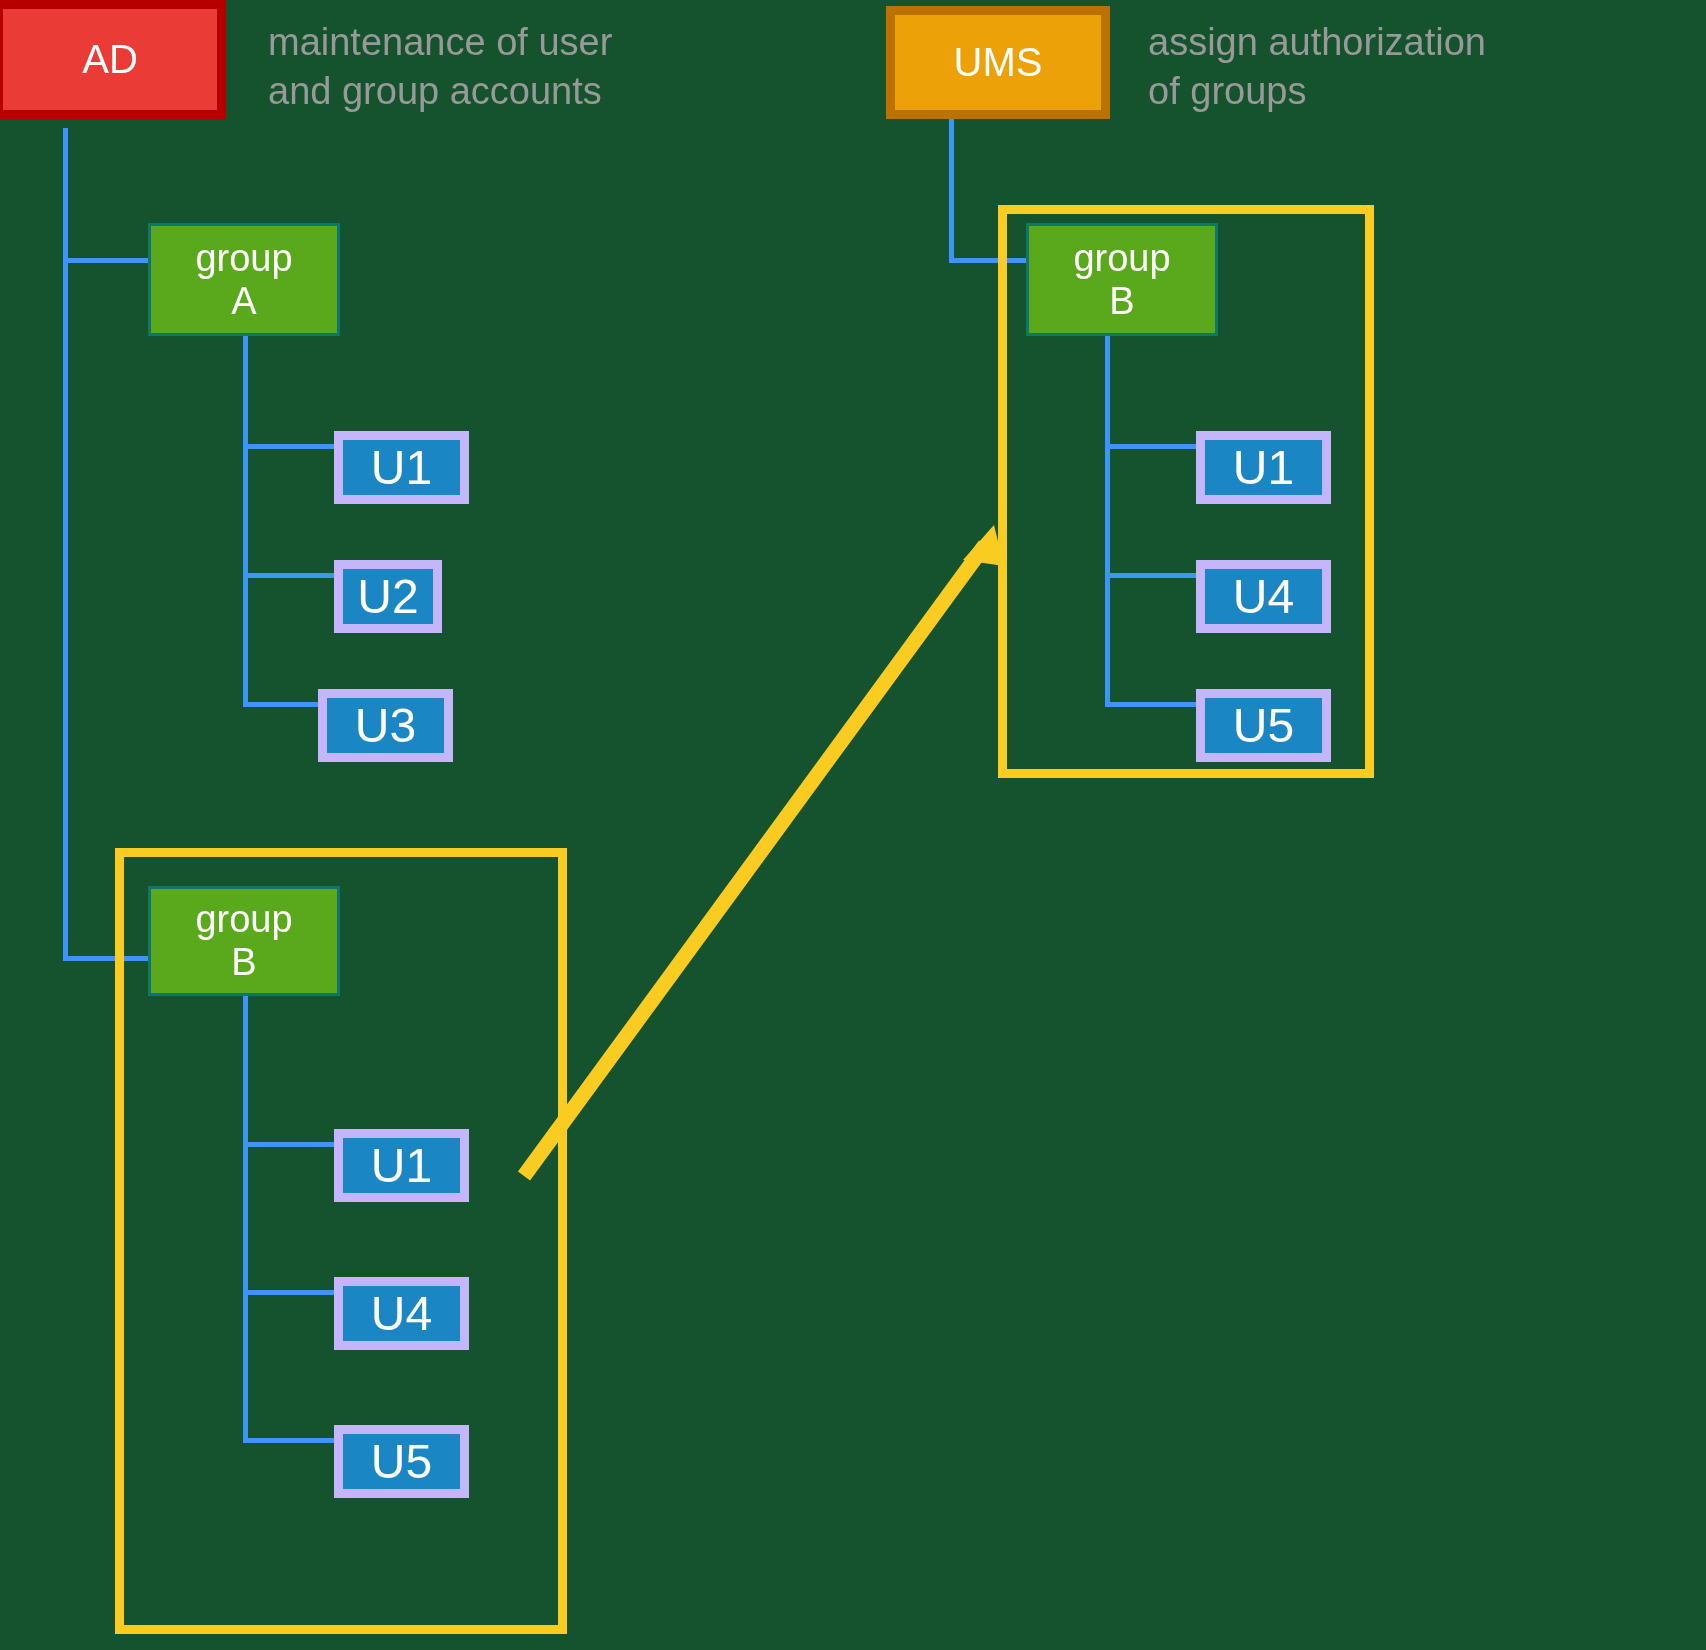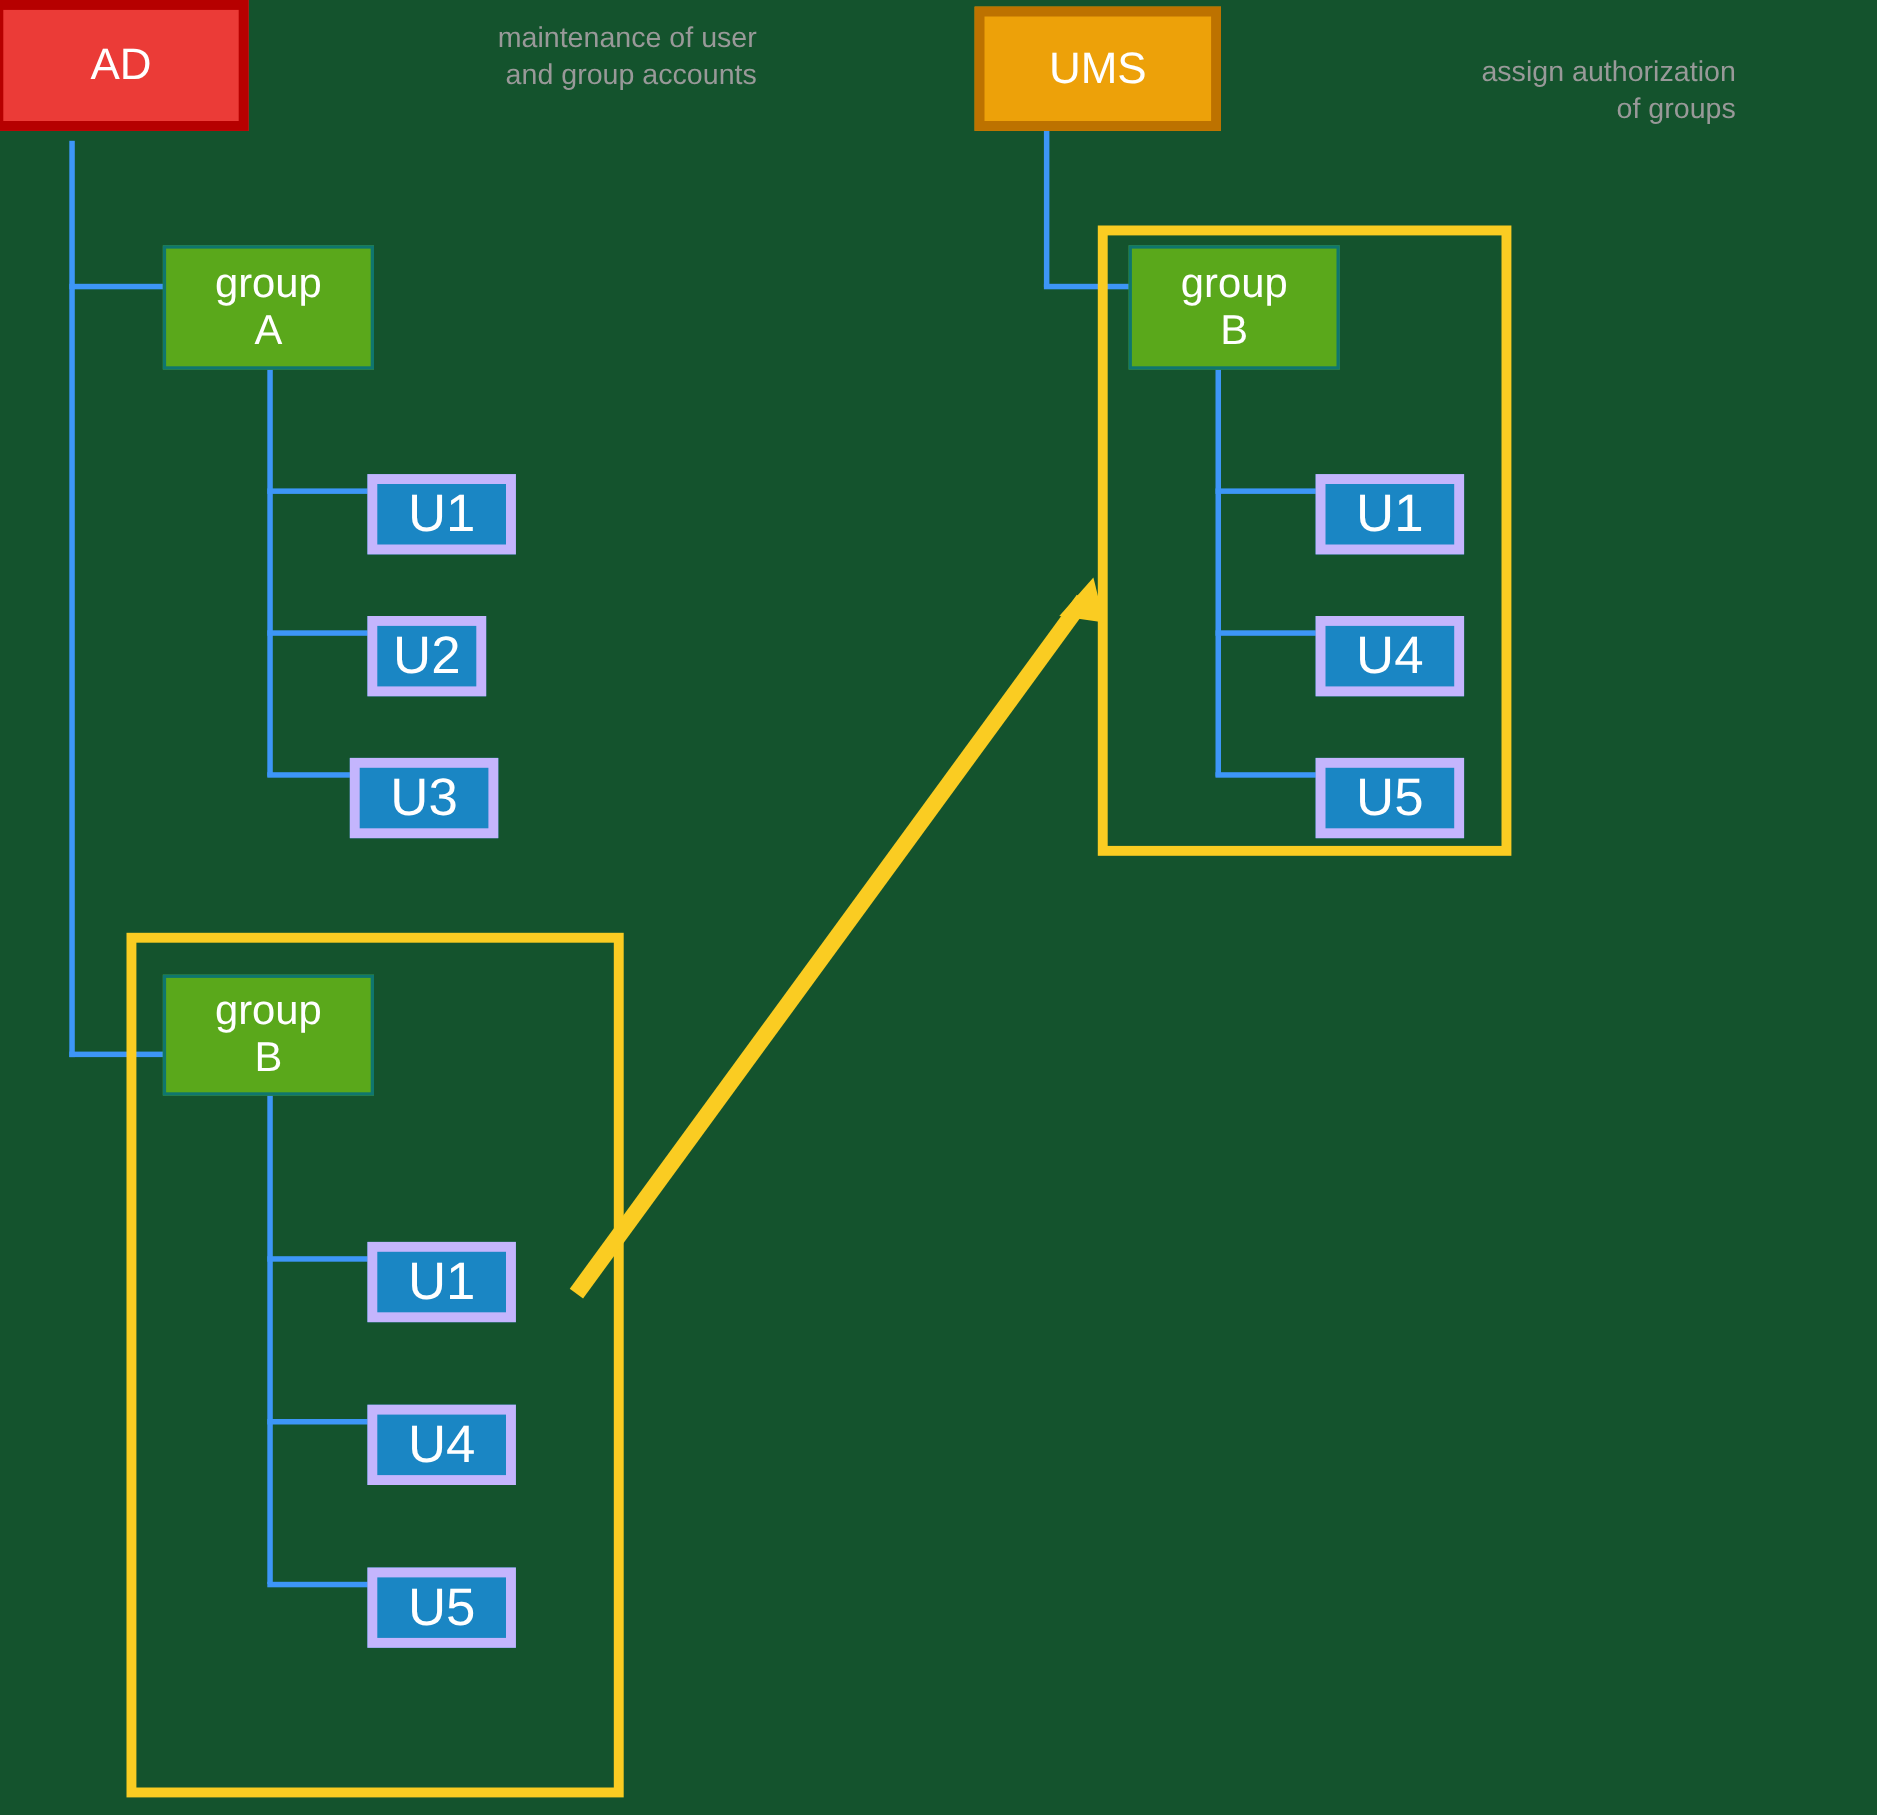--- a/index.html
+++ b/index.html
@@ -8,21 +8,21 @@
 
   .node{position:absolute;box-sizing:border-box;display:flex;align-items:center;justify-content:center;
         text-align:center;color:#ffffff;line-height:1.12;white-space:pre-line;}
 
   .node-ad{background:#eb3b37;border:9px solid #b60000;font-size:40px;}
   .node-ums{background:#edا;}
   .node-ums{background:#eda109;border:9px solid #bd7200;font-size:40px;text-align:center;}
   .node-group{background:#5aa81b;border:3px solid #0f766e;font-size:38px;}
   .node-user{background:#1a86c4;border:9px solid #c4b5fd;font-size:48px;margin-top:23px;}
 
-  .caption{position:absolute;color:#999999;font-size:26px;line-height:1.28;white-space:pre-line;text-align:right;}
+  .caption{position:absolute;color:#999999;font-size:38px;line-height:1.28;white-space:pre-line;}
 
   .frame{position:absolute;box-sizing:border-box;border:9px solid #facc22;background:transparent;}
 
   .ln{position:absolute;background:#3d96f7;}
   .ln-v{width:5px;}
   .ln-h{height:5px;}
 
   svg.overlay{position:absolute;left:0;top:0;width:1706px;height:1650px;pointer-events:none;}
 </style>
 </head>
@@ -62,21 +62,21 @@
       <line x1="524" y1="1176" x2="985" y2="545" stroke="#facc22" stroke-width="15" stroke-linecap="butt"></line>
       <polygon points="994,525 963,560 1004,566" fill="#facc22"></polygon>
     </g>
   </svg>
 
   <div class="node node-ad" style="left:-6px;top:0px;width:232px;height:119px;">AD</div>
   <div class="caption" style="left:268px;top:18px;width:420px;">maintenance of user
 and group accounts</div>
 
   <div class="node node-ums" style="left:886px;top:6px;width:224px;height:113px;">UMS</div>
-  <div class="caption" style="left:1148px;top:18px;width:430px;margin-top:31px;">assign authorization
+  <div class="caption" style="left:1148px;top:18px;width:430px;">assign authorization
 of groups</div>
 
   <div class="node node-group" style="left:148px;top:223px;width:192px;height:113px;">group
 A</div>
 
   <div class="node node-user" style="left:334px;top:408px;width:135px;height:73px;">U1</div>
   <div class="node node-user" style="left:334px;top:537px;width:108px;height:73px;">U2</div>
   <div class="node node-user" style="left:318px;top:666px;width:135px;height:73px;">U3</div>
 
   <div class="node node-group" style="left:148px;top:886px;width:192px;height:110px;">group

